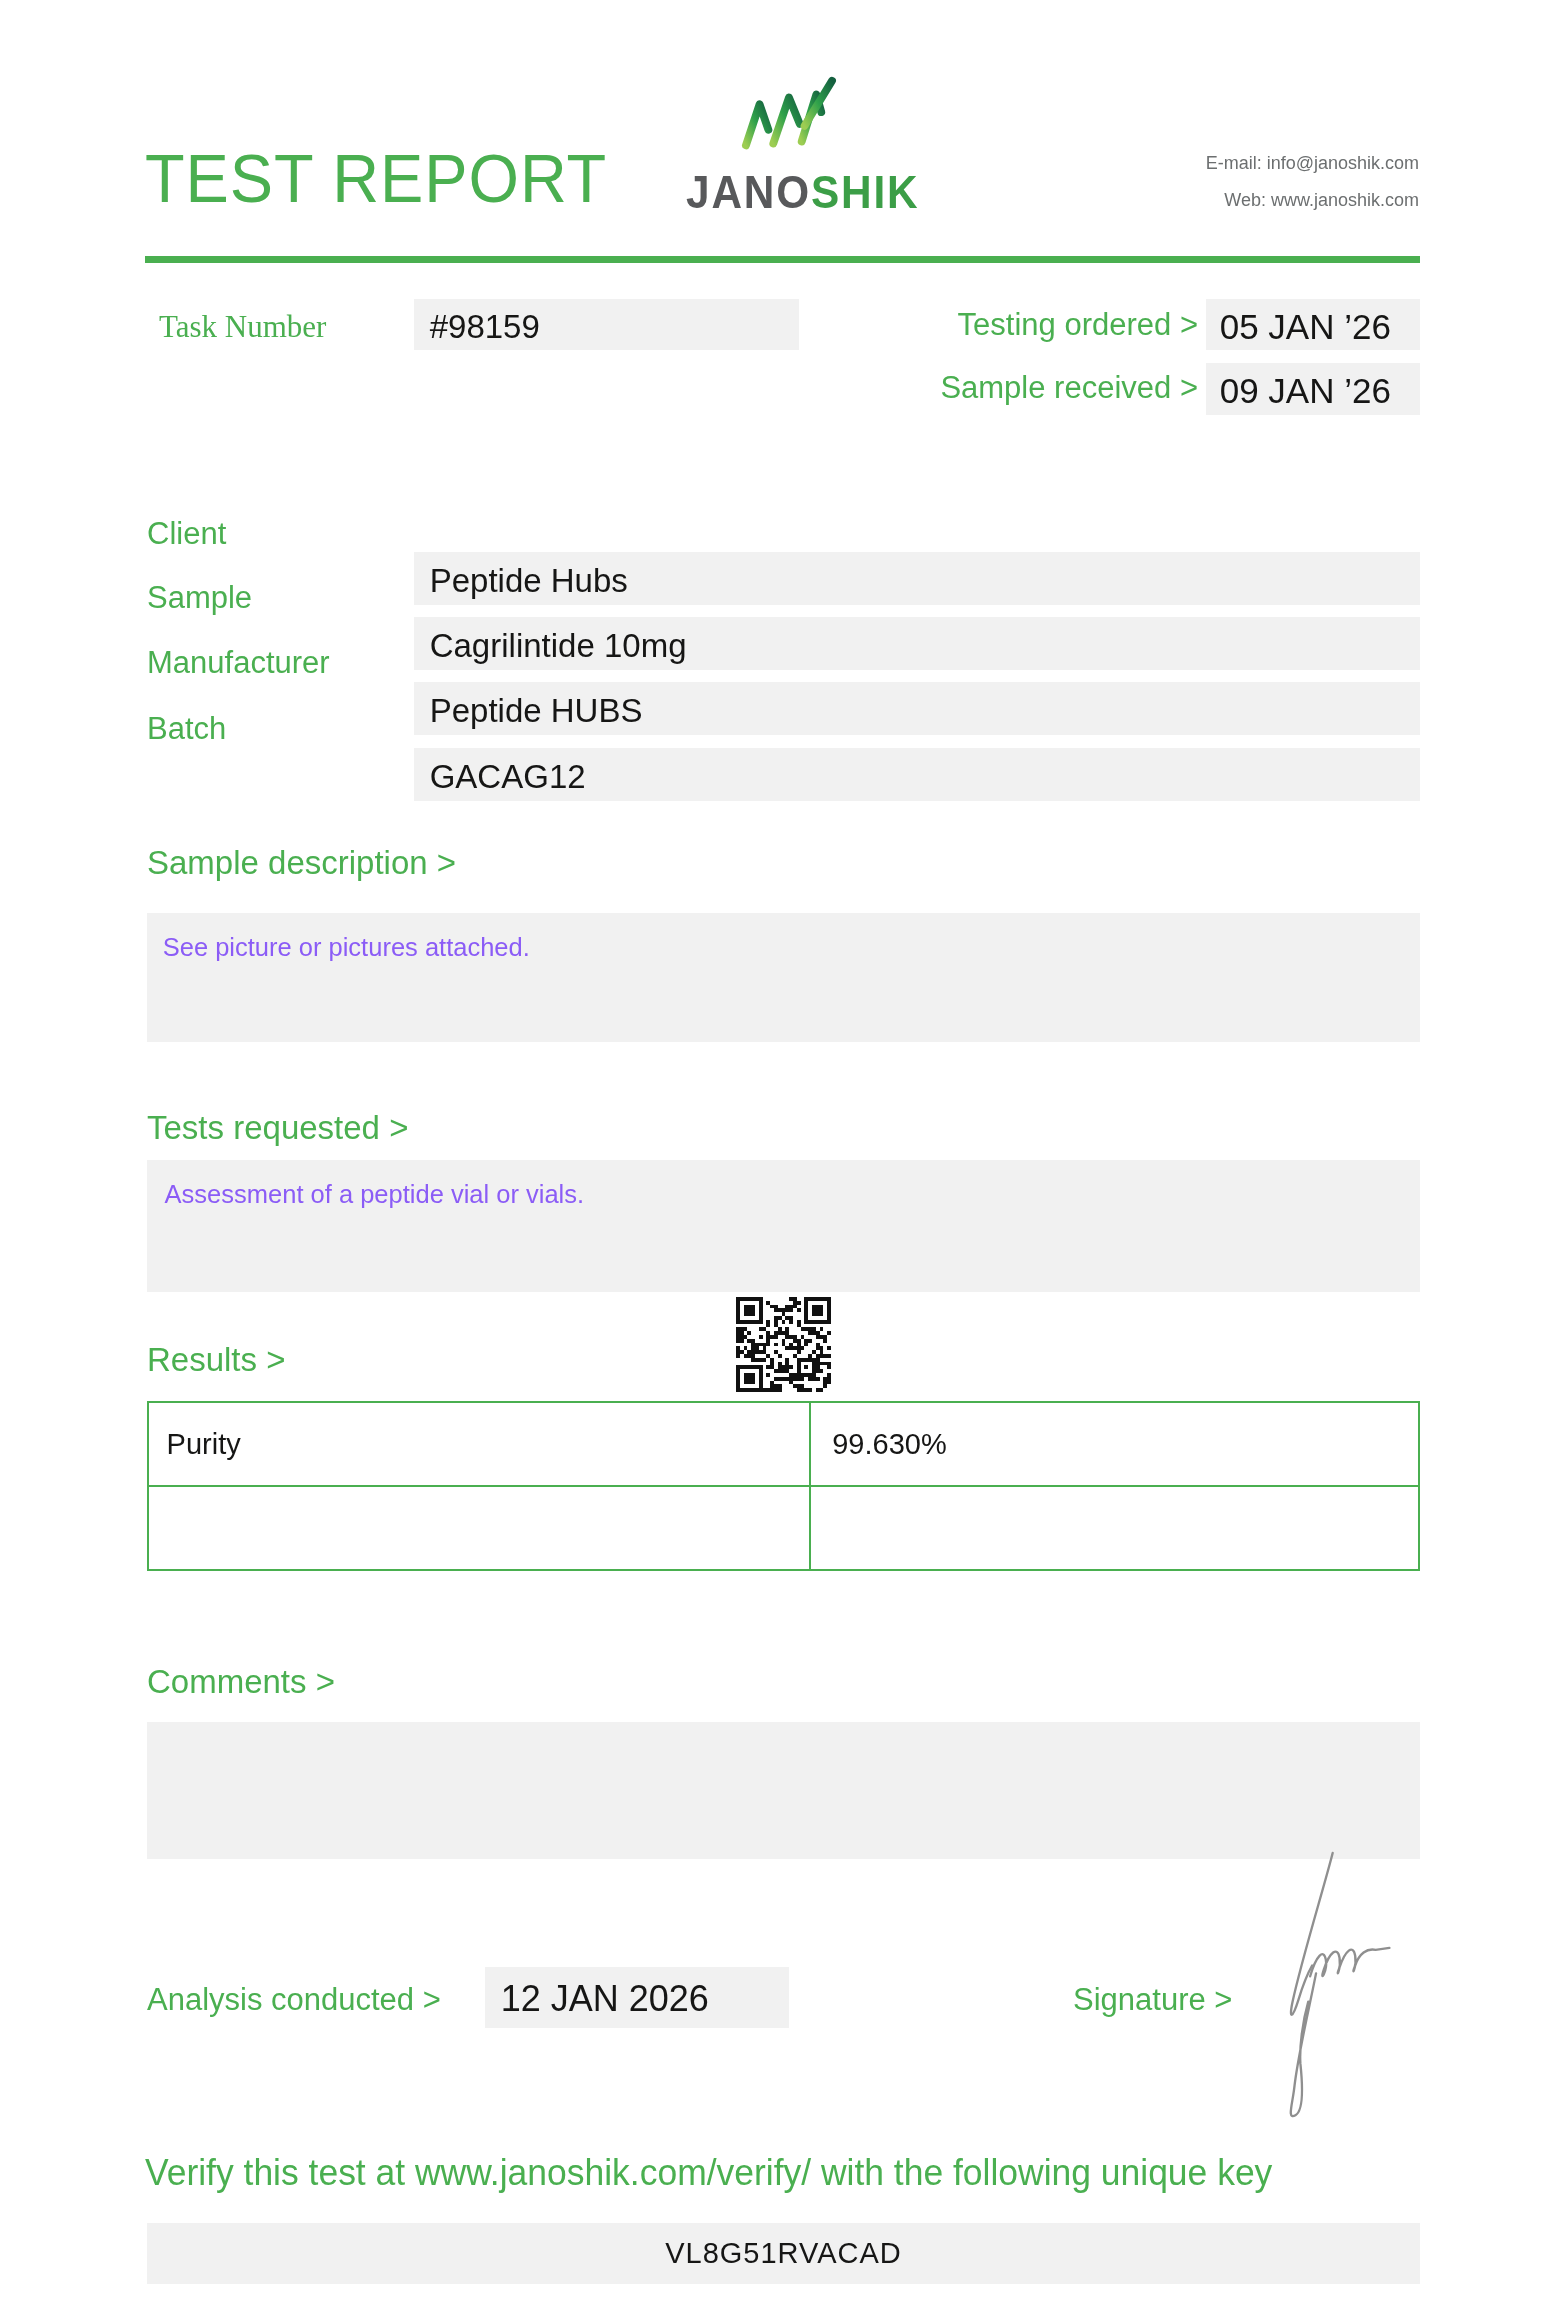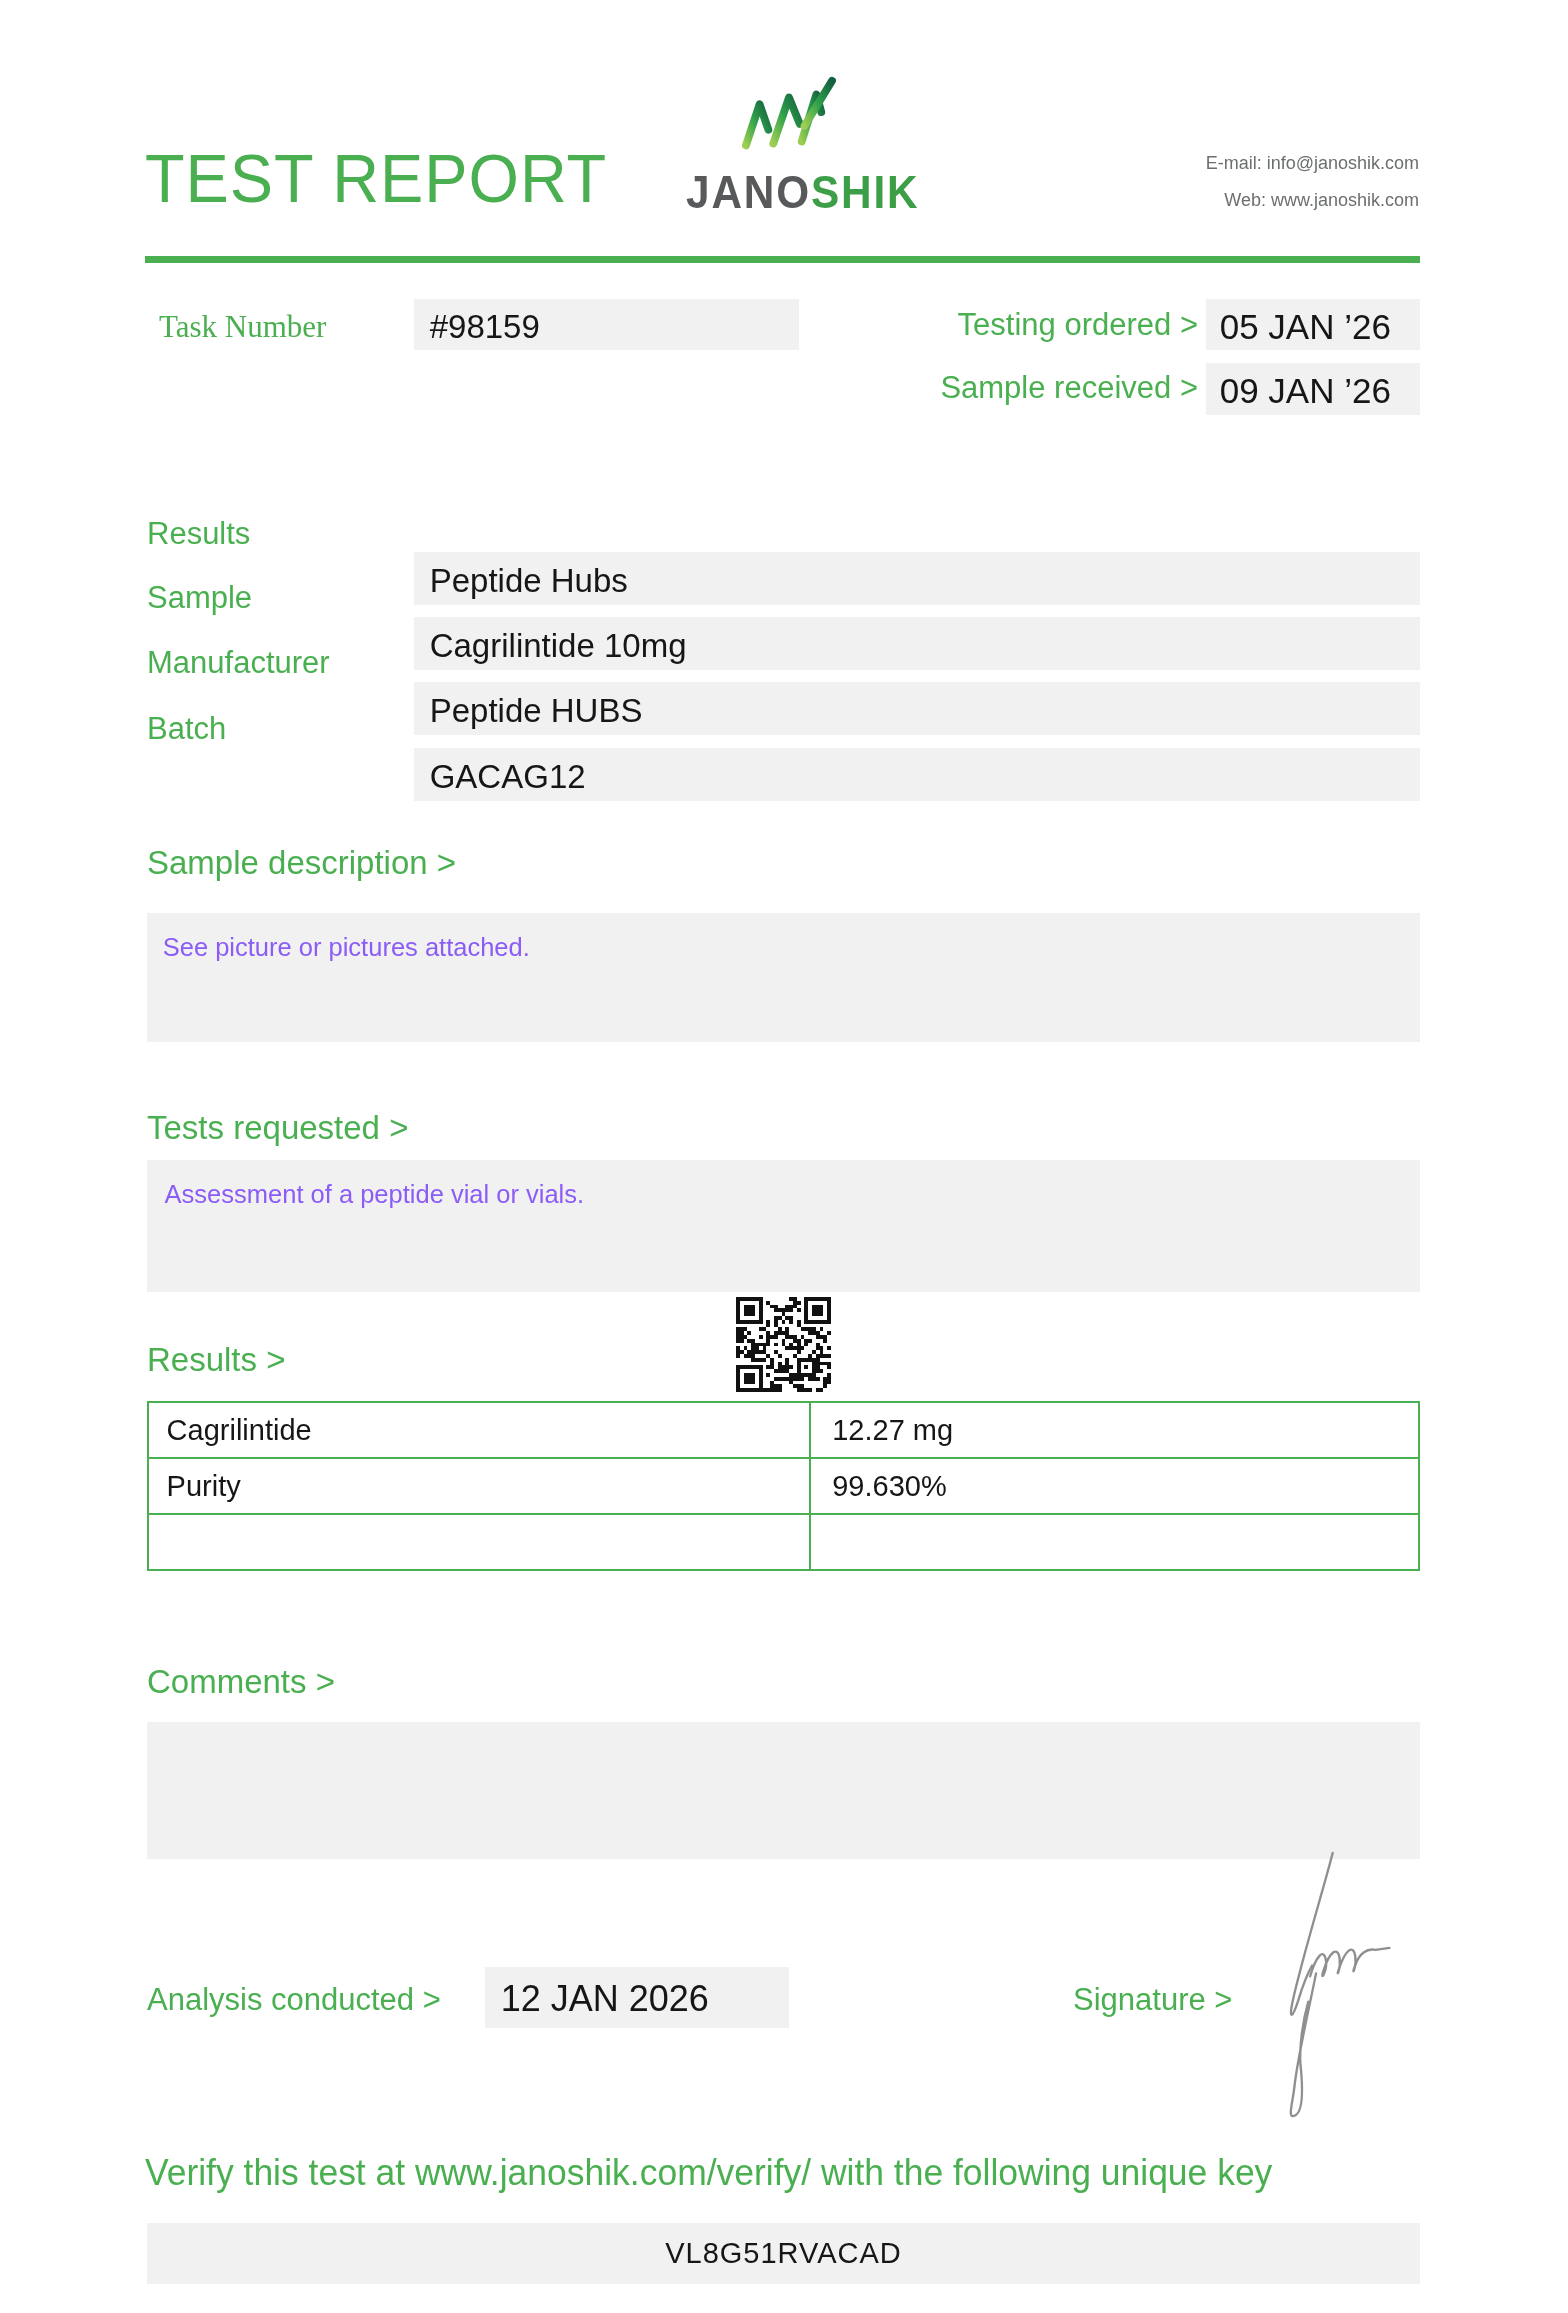--- a/index.html
+++ b/index.html
@@ -92,21 +92,21 @@
 
 <div class="abs label date-label-1">Testing ordered  &gt;</div>
 <div class="abs graybox date-box date-box-1">
   <span class="value">05 JAN ’26</span>
 </div>
 <div class="abs label date-label-2">Sample received &gt;</div>
 <div class="abs graybox date-box date-box-2">
   <span class="value">09 JAN ’26</span>
 </div>
 
-<div class="abs label info-label" style="top:516px">Results</div>
+<div class="abs label info-label" style="top:516px">Client</div>
 <div class="abs graybox info-box" style="top:504px">
   <span class="value">Peptide Hubs</span>
 </div>
 <div class="abs label info-label" style="top:580px">Sample</div>
 <div class="abs graybox info-box" style="top:569px">
   <span class="value">Cagrilintide 10mg</span>
 </div>
 <div class="abs label info-label" style="top:645px">Manufacturer</div>
 <div class="abs graybox info-box" style="top:634px">
   <span class="value">Peptide HUBS</span>
@@ -127,24 +127,20 @@
 </div>
 
 <svg class="abs qr" id="qr-svg" viewBox="0 0 25 25" shape-rendering="crispEdges">
     <path d="M0 0h1v1h-1zM1 0h1v1h-1zM2 0h1v1h-1zM3 0h1v1h-1zM4 0h1v1h-1zM5 0h1v1h-1zM6 0h1v1h-1zM14 0h1v1h-1zM15 0h1v1h-1zM18 0h1v1h-1zM19 0h1v1h-1zM20 0h1v1h-1zM21 0h1v1h-1zM22 0h1v1h-1zM23 0h1v1h-1zM24 0h1v1h-1zM0 1h1v1h-1zM6 1h1v1h-1zM8 1h1v1h-1zM15 1h1v1h-1zM16 1h1v1h-1zM18 1h1v1h-1zM24 1h1v1h-1zM0 2h1v1h-1zM2 2h1v1h-1zM3 2h1v1h-1zM4 2h1v1h-1zM6 2h1v1h-1zM9 2h1v1h-1zM10 2h1v1h-1zM13 2h1v1h-1zM14 2h1v1h-1zM15 2h1v1h-1zM18 2h1v1h-1zM20 2h1v1h-1zM21 2h1v1h-1zM22 2h1v1h-1zM24 2h1v1h-1zM0 3h1v1h-1zM2 3h1v1h-1zM3 3h1v1h-1zM4 3h1v1h-1zM6 3h1v1h-1zM10 3h1v1h-1zM11 3h1v1h-1zM12 3h1v1h-1zM13 3h1v1h-1zM14 3h1v1h-1zM16 3h1v1h-1zM18 3h1v1h-1zM20 3h1v1h-1zM21 3h1v1h-1zM22 3h1v1h-1zM24 3h1v1h-1zM0 4h1v1h-1zM2 4h1v1h-1zM3 4h1v1h-1zM4 4h1v1h-1zM6 4h1v1h-1zM12 4h1v1h-1zM18 4h1v1h-1zM20 4h1v1h-1zM21 4h1v1h-1zM22 4h1v1h-1zM24 4h1v1h-1zM0 5h1v1h-1zM6 5h1v1h-1zM10 5h1v1h-1zM11 5h1v1h-1zM13 5h1v1h-1zM14 5h1v1h-1zM18 5h1v1h-1zM24 5h1v1h-1zM0 6h1v1h-1zM1 6h1v1h-1zM2 6h1v1h-1zM3 6h1v1h-1zM4 6h1v1h-1zM5 6h1v1h-1zM6 6h1v1h-1zM8 6h1v1h-1zM10 6h1v1h-1zM12 6h1v1h-1zM14 6h1v1h-1zM16 6h1v1h-1zM18 6h1v1h-1zM19 6h1v1h-1zM20 6h1v1h-1zM21 6h1v1h-1zM22 6h1v1h-1zM23 6h1v1h-1zM24 6h1v1h-1zM8 7h1v1h-1zM10 7h1v1h-1zM16 7h1v1h-1zM0 8h1v1h-1zM1 8h1v1h-1zM2 8h1v1h-1zM6 8h1v1h-1zM7 8h1v1h-1zM11 8h1v1h-1zM13 8h1v1h-1zM17 8h1v1h-1zM18 8h1v1h-1zM19 8h1v1h-1zM20 8h1v1h-1zM22 8h1v1h-1zM0 9h1v1h-1zM1 9h1v1h-1zM3 9h1v1h-1zM8 9h1v1h-1zM10 9h1v1h-1zM11 9h1v1h-1zM12 9h1v1h-1zM13 9h1v1h-1zM19 9h1v1h-1zM20 9h1v1h-1zM21 9h1v1h-1zM24 9h1v1h-1zM0 10h1v1h-1zM1 10h1v1h-1zM2 10h1v1h-1zM6 10h1v1h-1zM8 10h1v1h-1zM9 10h1v1h-1zM10 10h1v1h-1zM13 10h1v1h-1zM14 10h1v1h-1zM15 10h1v1h-1zM17 10h1v1h-1zM21 10h1v1h-1zM22 10h1v1h-1zM23 10h1v1h-1zM0 11h1v1h-1zM1 11h1v1h-1zM3 11h1v1h-1zM4 11h1v1h-1zM8 11h1v1h-1zM12 11h1v1h-1zM15 11h1v1h-1zM16 11h1v1h-1zM18 11h1v1h-1zM19 11h1v1h-1zM23 11h1v1h-1zM4 12h1v1h-1zM5 12h1v1h-1zM6 12h1v1h-1zM7 12h1v1h-1zM8 12h1v1h-1zM10 12h1v1h-1zM12 12h1v1h-1zM14 12h1v1h-1zM16 12h1v1h-1zM18 12h1v1h-1zM21 12h1v1h-1zM0 13h1v1h-1zM2 13h1v1h-1zM4 13h1v1h-1zM5 13h1v1h-1zM7 13h1v1h-1zM13 13h1v1h-1zM14 13h1v1h-1zM15 13h1v1h-1zM16 13h1v1h-1zM17 13h1v1h-1zM21 13h1v1h-1zM22 13h1v1h-1zM24 13h1v1h-1zM0 14h1v1h-1zM1 14h1v1h-1zM3 14h1v1h-1zM4 14h1v1h-1zM5 14h1v1h-1zM6 14h1v1h-1zM7 14h1v1h-1zM10 14h1v1h-1zM16 14h1v1h-1zM20 14h1v1h-1zM22 14h1v1h-1zM0 15h1v1h-1zM2 15h1v1h-1zM3 15h1v1h-1zM4 15h1v1h-1zM8 15h1v1h-1zM11 15h1v1h-1zM15 15h1v1h-1zM19 15h1v1h-1zM21 15h1v1h-1zM22 15h1v1h-1zM23 15h1v1h-1zM24 15h1v1h-1zM4 16h1v1h-1zM5 16h1v1h-1zM6 16h1v1h-1zM7 16h1v1h-1zM9 16h1v1h-1zM13 16h1v1h-1zM16 16h1v1h-1zM17 16h1v1h-1zM18 16h1v1h-1zM19 16h1v1h-1zM20 16h1v1h-1zM21 16h1v1h-1zM9 17h1v1h-1zM11 17h1v1h-1zM13 17h1v1h-1zM16 17h1v1h-1zM20 17h1v1h-1zM21 17h1v1h-1zM22 17h1v1h-1zM23 17h1v1h-1zM24 17h1v1h-1zM0 18h1v1h-1zM1 18h1v1h-1zM2 18h1v1h-1zM3 18h1v1h-1zM4 18h1v1h-1zM5 18h1v1h-1zM6 18h1v1h-1zM8 18h1v1h-1zM9 18h1v1h-1zM11 18h1v1h-1zM12 18h1v1h-1zM13 18h1v1h-1zM14 18h1v1h-1zM16 18h1v1h-1zM18 18h1v1h-1zM20 18h1v1h-1zM21 18h1v1h-1zM24 18h1v1h-1zM0 19h1v1h-1zM6 19h1v1h-1zM10 19h1v1h-1zM11 19h1v1h-1zM12 19h1v1h-1zM13 19h1v1h-1zM16 19h1v1h-1zM20 19h1v1h-1zM21 19h1v1h-1zM22 19h1v1h-1zM0 20h1v1h-1zM2 20h1v1h-1zM3 20h1v1h-1zM4 20h1v1h-1zM6 20h1v1h-1zM8 20h1v1h-1zM14 20h1v1h-1zM15 20h1v1h-1zM16 20h1v1h-1zM17 20h1v1h-1zM18 20h1v1h-1zM19 20h1v1h-1zM20 20h1v1h-1zM24 20h1v1h-1zM0 21h1v1h-1zM2 21h1v1h-1zM3 21h1v1h-1zM4 21h1v1h-1zM6 21h1v1h-1zM10 21h1v1h-1zM11 21h1v1h-1zM12 21h1v1h-1zM13 21h1v1h-1zM14 21h1v1h-1zM15 21h1v1h-1zM16 21h1v1h-1zM17 21h1v1h-1zM19 21h1v1h-1zM20 21h1v1h-1zM21 21h1v1h-1zM23 21h1v1h-1zM24 21h1v1h-1zM0 22h1v1h-1zM2 22h1v1h-1zM3 22h1v1h-1zM4 22h1v1h-1zM6 22h1v1h-1zM9 22h1v1h-1zM14 22h1v1h-1zM23 22h1v1h-1zM24 22h1v1h-1zM0 23h1v1h-1zM6 23h1v1h-1zM9 23h1v1h-1zM10 23h1v1h-1zM11 23h1v1h-1zM15 23h1v1h-1zM16 23h1v1h-1zM17 23h1v1h-1zM23 23h1v1h-1zM0 24h1v1h-1zM1 24h1v1h-1zM2 24h1v1h-1zM3 24h1v1h-1zM4 24h1v1h-1zM5 24h1v1h-1zM6 24h1v1h-1zM7 24h1v1h-1zM8 24h1v1h-1zM9 24h1v1h-1zM10 24h1v1h-1zM11 24h1v1h-1zM16 24h1v1h-1zM17 24h1v1h-1zM18 24h1v1h-1zM19 24h1v1h-1zM21 24h1v1h-1zM22 24h1v1h-1z" fill="#111"></path>
   </svg>
 
 <div class="abs section-heading" style="top:1341px">Results &gt;</div>
 
 <table class="abs results-table">
   <tbody>
-    <tr>
-      <td class="col-name">Cagrilintide</td>
-      <td class="val">12.27 mg</td>
-    </tr>
     <tr>
       <td class="col-name">Purity</td>
       <td class="val">99.630%</td>
     </tr>
     <tr>
       <td class="col-name"></td>
       <td class="val"></td>
     </tr>
   </tbody>
 </table>

